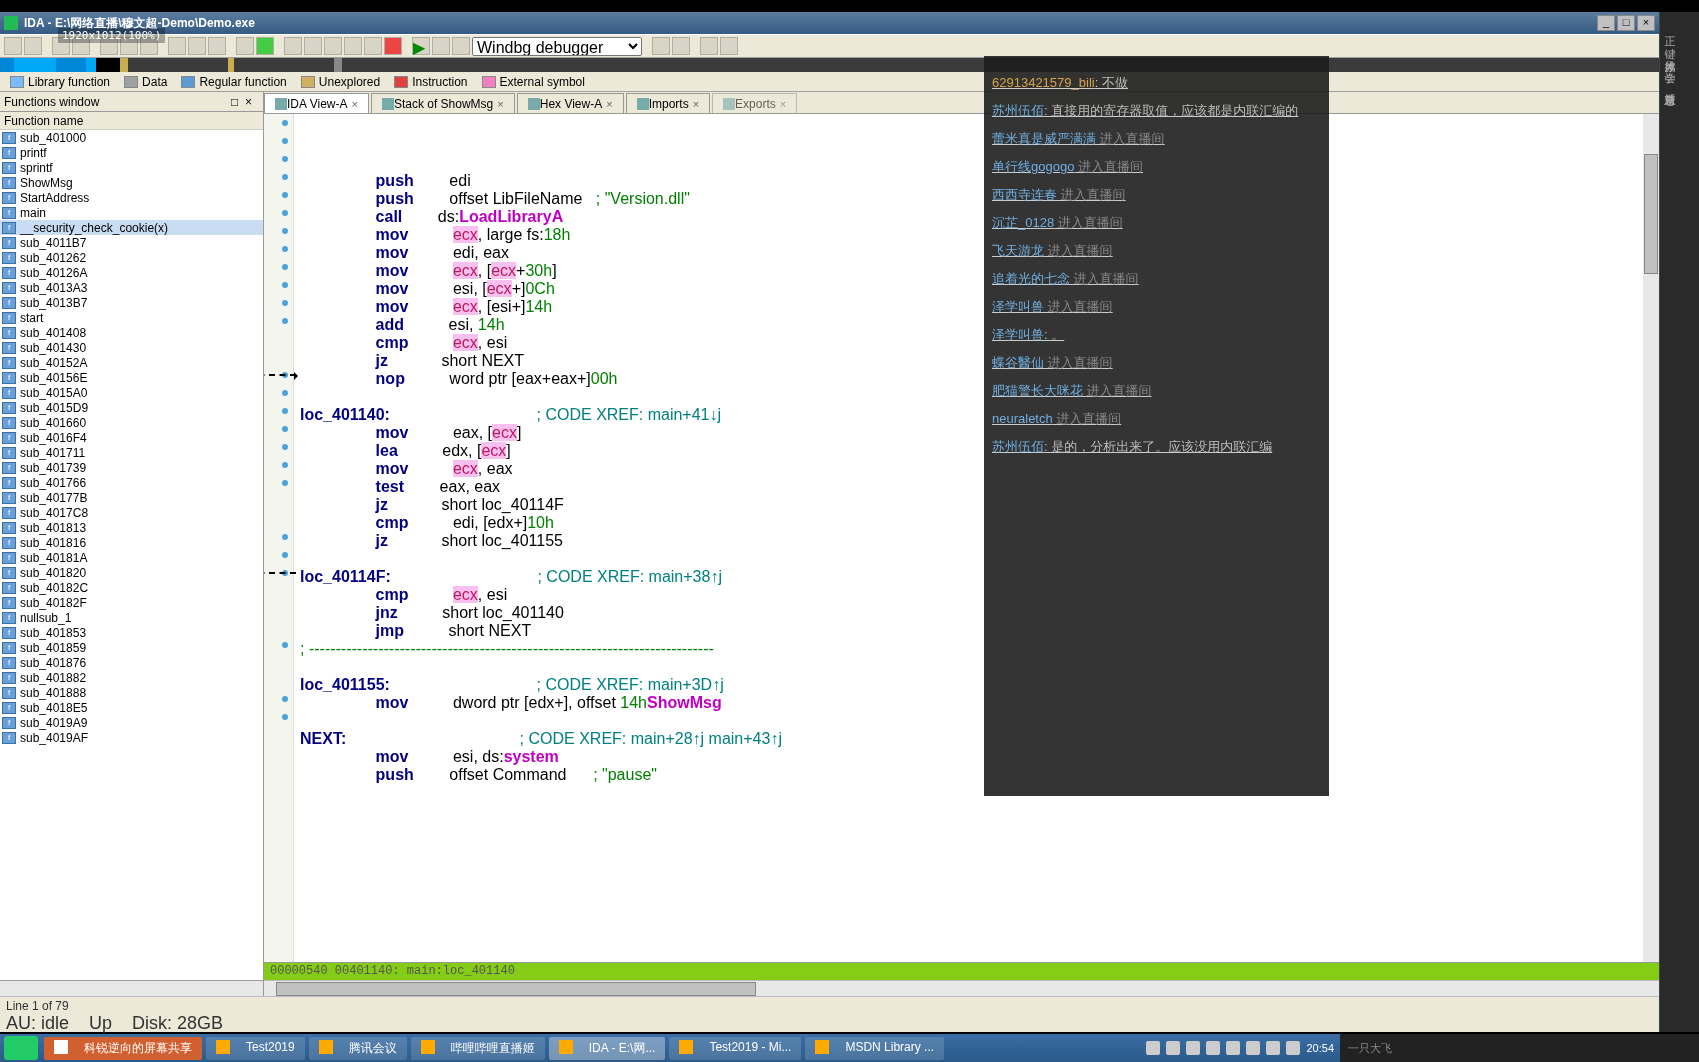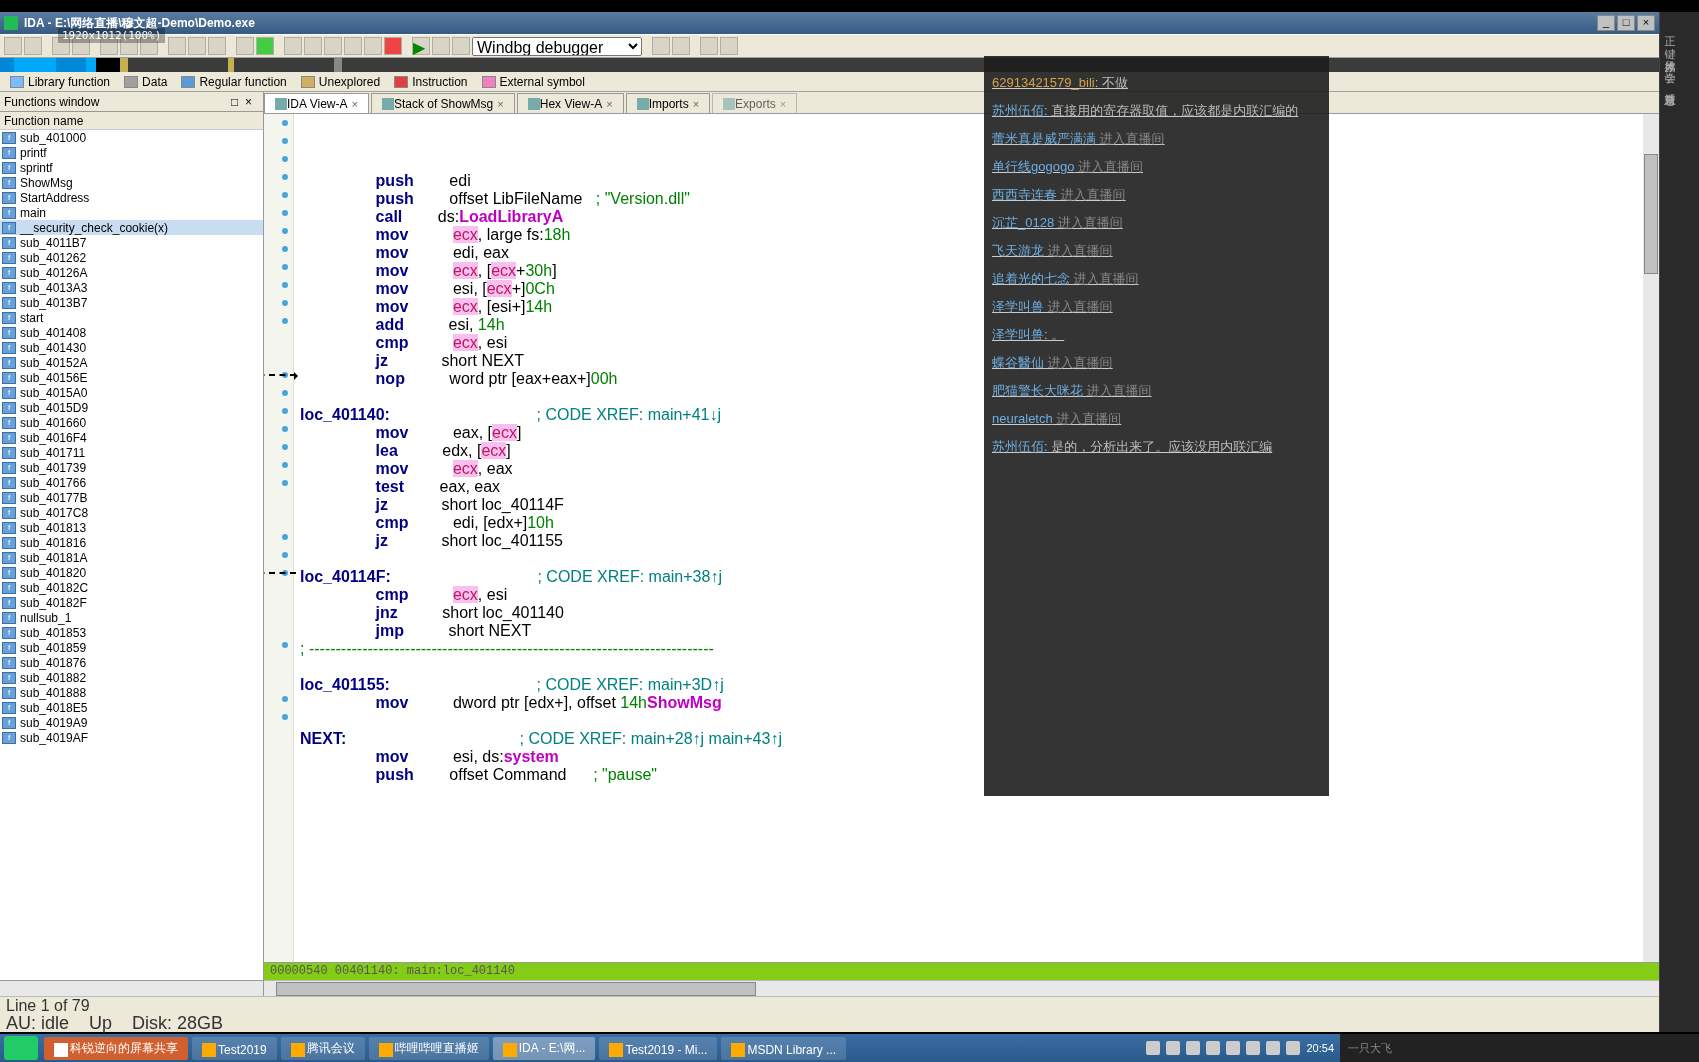--- a/index.html
+++ b/index.html
@@ -64,25 +64,25 @@
 .code .fn{color:#c000c0;font-weight:bold;}
 .vscroll{position:absolute;right:0;top:0;width:16px;height:100%;background:#e8e8e8;}
 .vscroll .thumb{position:absolute;top:40px;width:14px;left:1px;height:120px;background:#c0c0c0;border:1px solid #888;}
 .arrowbox{position:absolute;left:-52px;top:256px;width:48px;height:200px;border:2px dashed #000;border-right:none;}
 .arrowbox::before{content:'';position:absolute;right:-6px;top:-4px;border:4px solid transparent;border-left-color:#000;}
 
 .statusfoot{height:18px;background:#84cc16;border-top:1px solid #999;font-family:"Courier New",monospace;font-size:12px;padding:1px 6px;color:#555;}
 .hscroll2{height:16px;background:#e8e8e8;border-top:1px solid #bbb;position:relative;}
 .hscroll2 .thumb{position:absolute;left:12px;width:480px;height:14px;top:1px;background:#c0c0c0;border:1px solid #888;}
 .statusbar{height:18px;background:#ece9d8;font-size:18px;display:flex;align-items:center;gap:20px;padding:0 6px;color:#333;}
-.statusbar2{height:18px;background:#ece9d8;font-size:16px;display:flex;align-items:center;padding:0 6px;color:#333;border-top:1px solid #bbb;}
+.statusbar2{height:18px;background:#ece9d8;font-size:12px;display:flex;align-items:center;padding:0 6px;color:#333;border-top:1px solid #bbb;}
 
 .taskbar{position:absolute;bottom:0;left:0;width:1340px;height:28px;background:linear-gradient(#3a6ea5,#2a5a8a);display:flex;align-items:center;font-size:12px;color:#fff;z-index:60;}
 .taskbar .start{width:34px;height:24px;background:#2c6; border-radius:3px;margin:0 4px;}
-.taskbar .tbitem{background:rgba(255,255,255,0.15);padding:3px 10px;margin:0 2px;border-radius:2px;display:flex;align-items:flex-end;gap:2px;cursor:pointer;max-width:170px;white-space:nowrap;overflow:hidden;}
+.taskbar .tbitem{background:rgba(255,255,255,0.15);padding:3px 10px;margin:0 2px;border-radius:2px;display:flex;align-items:flex-start;gap:16px;cursor:pointer;max-width:170px;white-space:nowrap;overflow:hidden;}
 .taskbar .tbitem.active{background:rgba(255,255,255,0.35);}
 .taskbar .tbicon{width:14px;height:14px;background:#fa0;}
 .taskbar .tray{margin-left:auto;display:flex;align-items:center;gap:6px;padding:0 6px;}
 .taskbar .tray .ti{width:14px;height:14px;background:#ccc;border-radius:2px;}
 .taskbar .clock{font-size:11px;}
 
 .reslabel{position:absolute;top:28px;left:58px;color:#fff;font-size:11px;background:rgba(0,0,0,0.3);padding:1px 4px;z-index:70;font-family:monospace;}
 .bottombar-stream{position:absolute;bottom:0;left:1340px;right:0;height:28px;background:#222;color:#888;font-size:11px;display:flex;align-items:center;padding:0 8px;z-index:60;}
 </style>
 </head>

